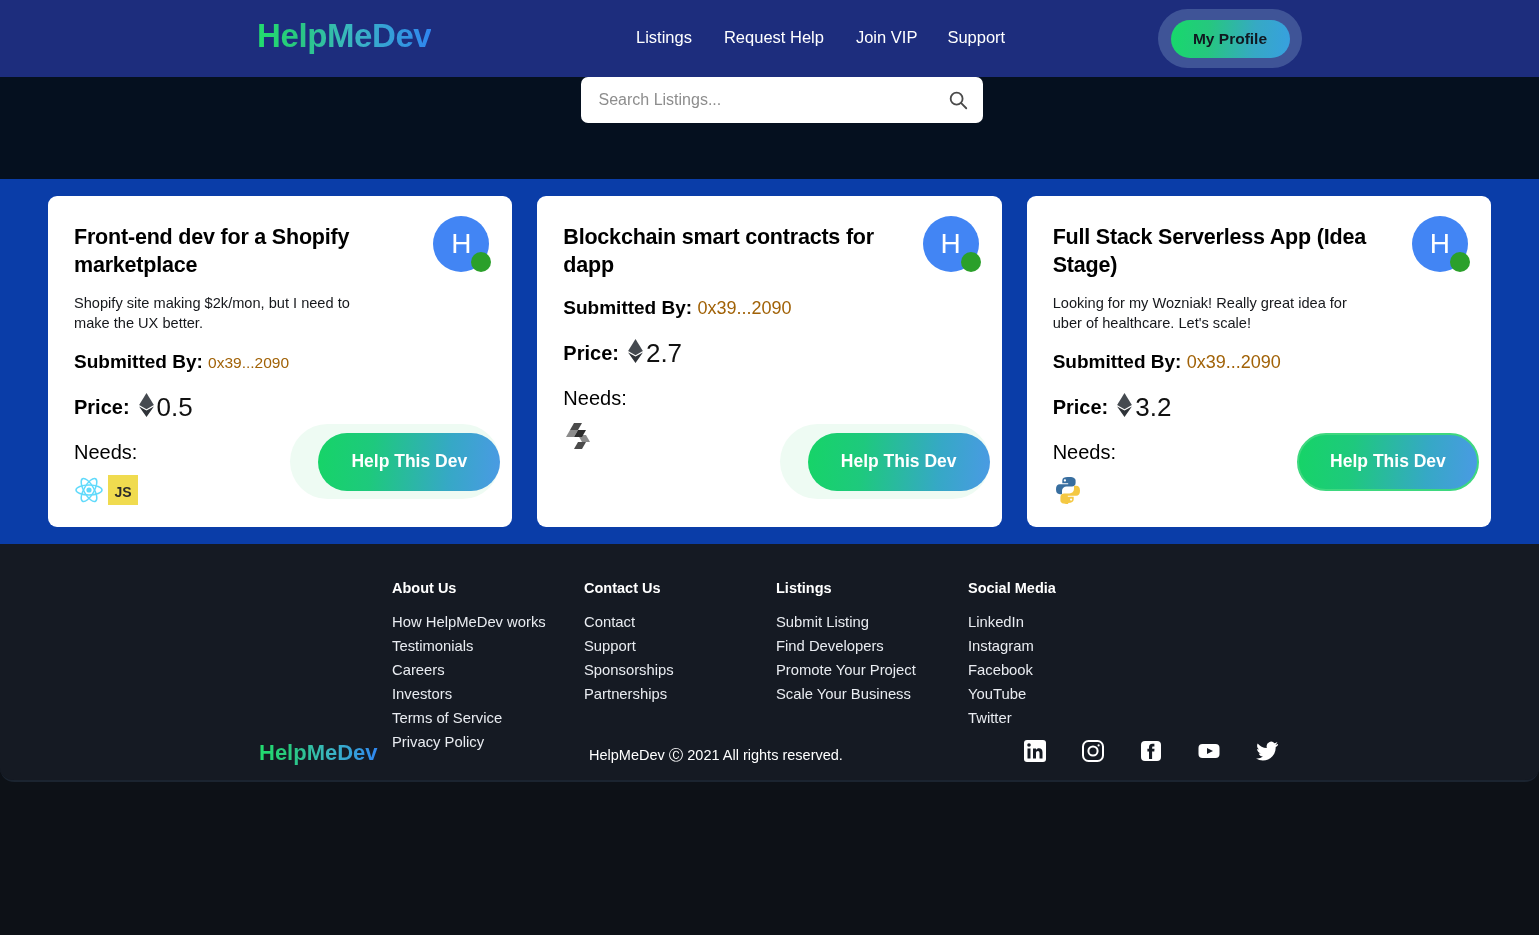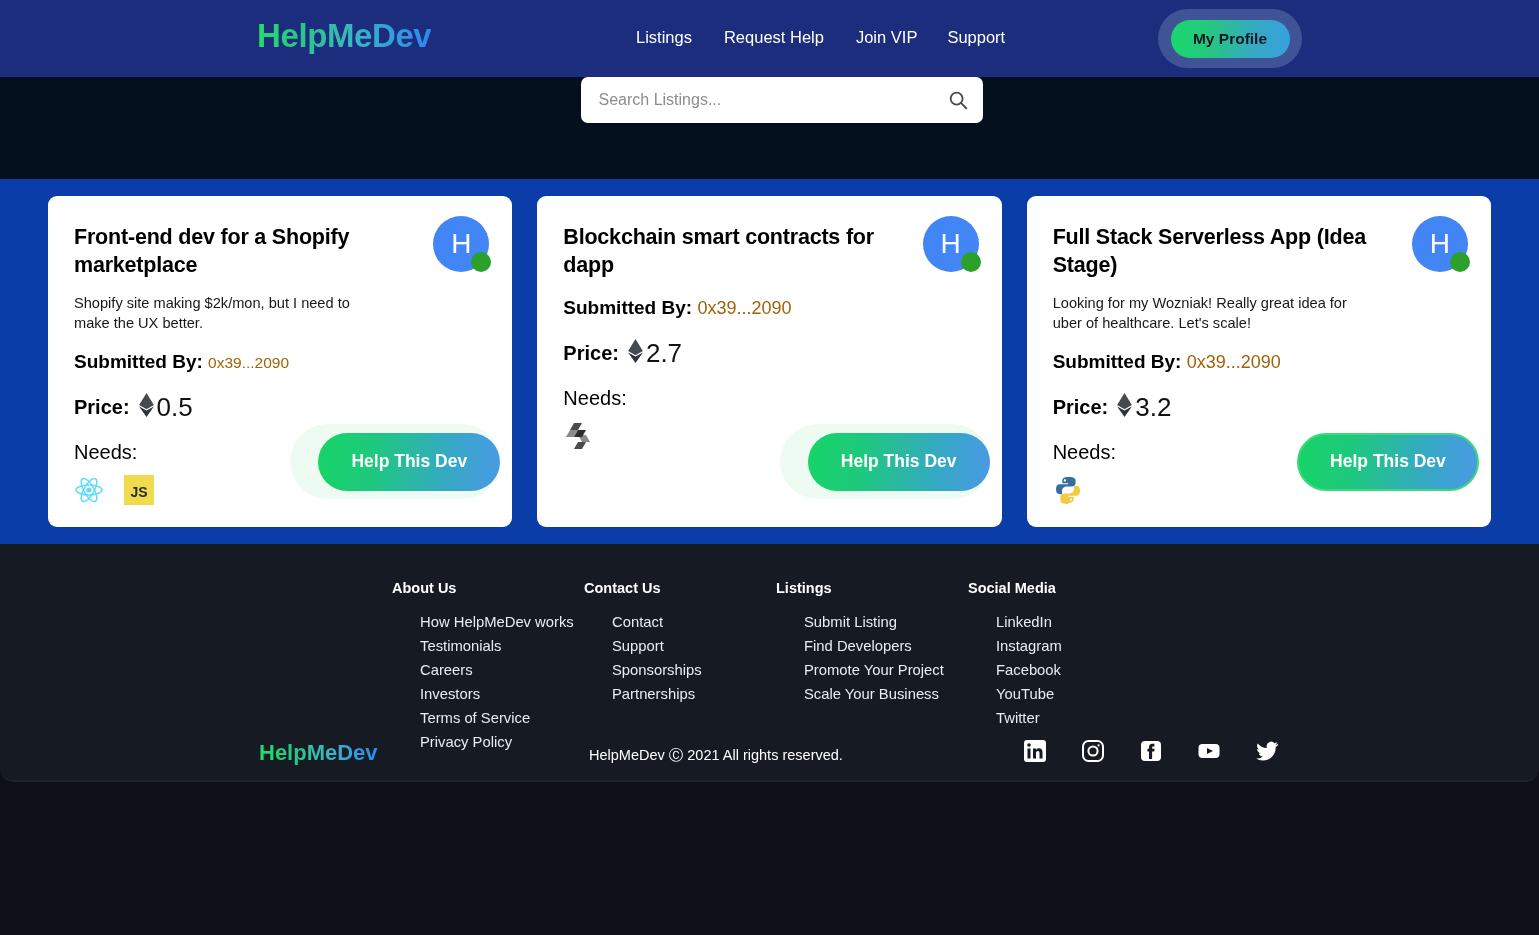--- a/index.html
+++ b/index.html
@@ -118,21 +118,21 @@
     line-height: 1.42; width: 310px;
   }
   .row-sub { margin-top: 17px; font-size: 19px; color: #000; white-space: nowrap; }
   .row-sub b { font-weight: bold; }
   .row-sub .addr { color: #a16207; font-weight: normal; font-size: 18px; }
   .card-1 .row-sub .addr { font-size: 15.5px; }
   .row-price { margin-top: 19px; font-size: 20px; font-weight: bold; color: #000; display: flex; align-items: center; }
   .row-price .eth { margin: 0 2px 0 9px; }
   .row-price .val { font-weight: normal; font-size: 26px; color: #111; margin-left: 1px; }
   .row-needs { margin-top: 18px; font-size: 20px; font-weight: normal; color: #000; }
-  .tech-row { margin-top: 10px; display: flex; gap: 20px; align-items: center; height: 32px; }
+  .tech-row { margin-top: 10px; display: flex; gap: 4px; align-items: center; height: 32px; }
   .tech { width: 30px; height: 30px; display: block; }
 
   .help-wrap {
     position: absolute; right: 12px; bottom: 28px;
     width: 210px; height: 75px; border-radius: 44px;
     background: #eefbf3;
     display: flex; align-items: center; justify-content: flex-end;
   }
   .card-3 .help-wrap { background: transparent; }
   .help-btn {
@@ -151,21 +151,21 @@
   }
   .footer-cols {
     display: flex; padding-left: 392px; gap: 0;
   }
   .fcol { width: 192px; }
   .fcol h4 {
     font-size: 14.5px; font-weight: bold; color: #ffffff; margin-bottom: 18px;
   }
   .fcol a {
     display: block; color: #e9ecf1; text-decoration: none;
-    font-size: 14.8px; margin-bottom: 8px; white-space: nowrap; margin-left: 28px;
+    font-size: 14.8px; margin-bottom: 8px; white-space: nowrap;
   }
   .footer-bottom {
     position: absolute; left: 0; right: 0; bottom: 44px;
     display: flex; align-items: center;
   }
   .footer-logo {
     position: absolute; left: 259px; top: 4px;
     font-size: 22px; font-weight: bold;
     background: linear-gradient(90deg, #22dd6e 0%, #28c97e 25%, #3ab6c2 60%, #2f86f0 100%);
     -webkit-background-clip: text; background-clip: text;

